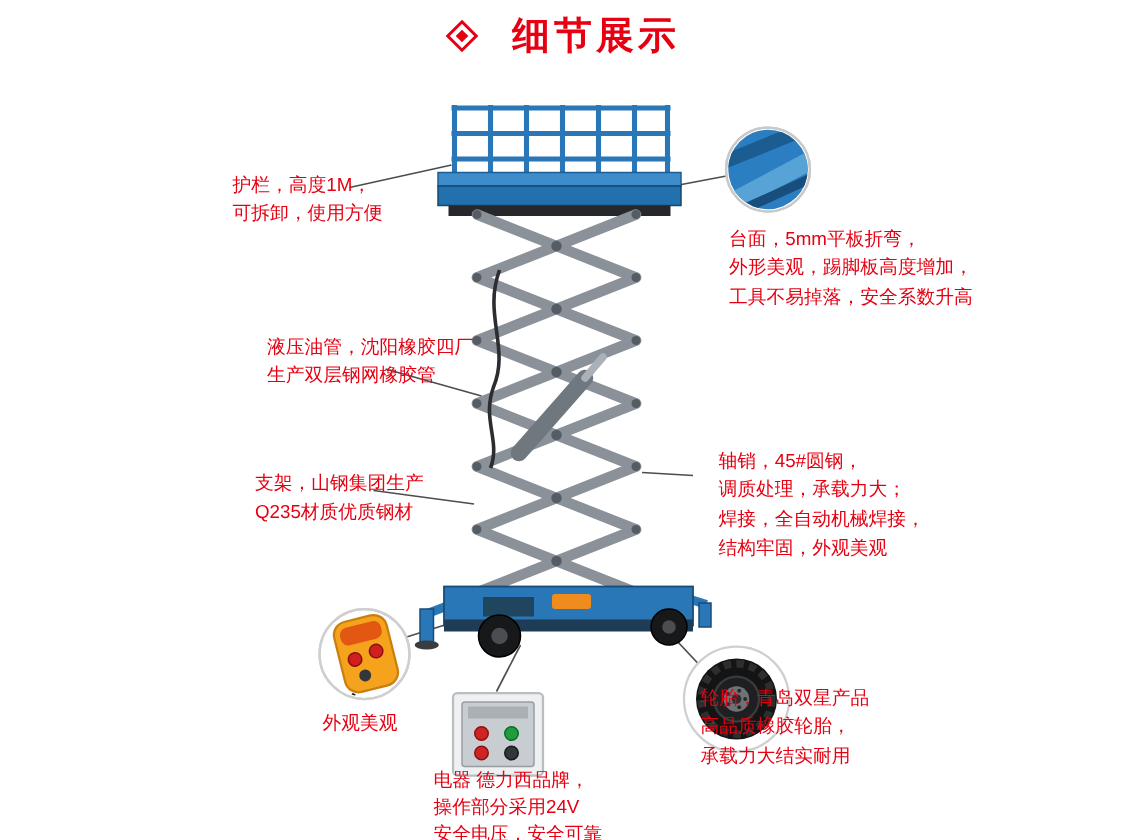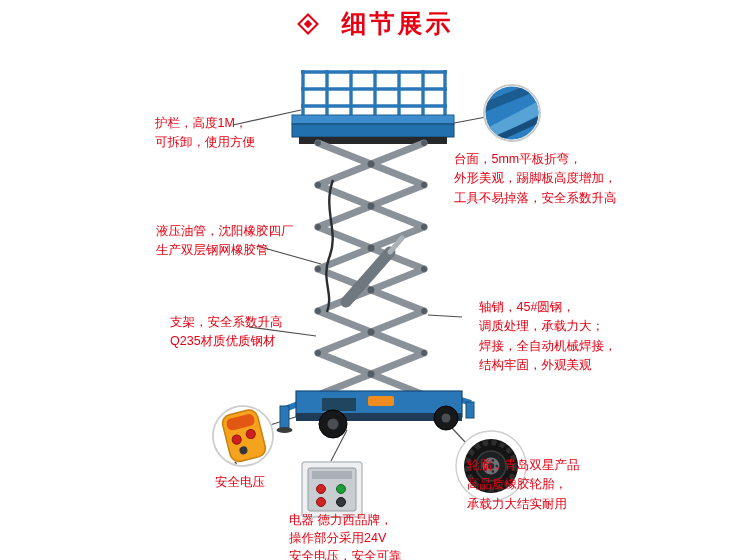--- a/index.html
+++ b/index.html
@@ -179,36 +179,36 @@
       <circle cx="492.8" cy="471.5" r="1.3" fill="#26282a"></circle>
       <circle cx="485.3" cy="469.4" r="1.3" fill="#26282a"></circle>
       <circle cx="485.3" cy="462.6" r="1.3" fill="#26282a"></circle>
       <circle cx="492.8" cy="460.5" r="1.3" fill="#26282a"></circle>
     </g>
   </svg>
 
   <div class="anno" style="left:155px;top:114px">护栏，高度1M，
 可拆卸，使用方便</div>
 
-  <div class="anno" style="left:454px;top:150px">台面，5mm平板折弯，
+  <div class="anno" style="left:486px;top:150px">台面，5mm平板折弯，
 外形美观，踢脚板高度增加，
 工具不易掉落，安全系数升高</div>
 
-  <div class="anno" style="left:156px;top:222px">液压油管，沈阳橡胶四厂
+  <div class="anno" style="left:178px;top:222px">液压油管，沈阳橡胶四厂
 生产双层钢网橡胶管</div>
 
-  <div class="anno" style="left:170px;top:313px">支架，安全系数升高
+  <div class="anno" style="left:170px;top:313px">支架，山钢集团生产
 Q235材质优质钢材</div>
 
   <div class="anno" style="left:479px;top:298px">轴销，45#圆钢，
 调质处理，承载力大；
 焊接，全自动机械焊接，
 结构牢固，外观美观</div>
 
-  <div class="anno" style="left:215px;top:473px">安全电压</div>
+  <div class="anno" style="left:215px;top:473px">外观美观</div>
 
   <div class="anno tight" style="left:289px;top:512px">电器 德力西品牌，
 操作部分采用24V
 安全电压，安全可靠</div>
 
   <div class="anno" style="left:467px;top:456px">轮胎，青岛双星产品
 高品质橡胶轮胎，
 承载力大结实耐用</div>
 </div>
 

